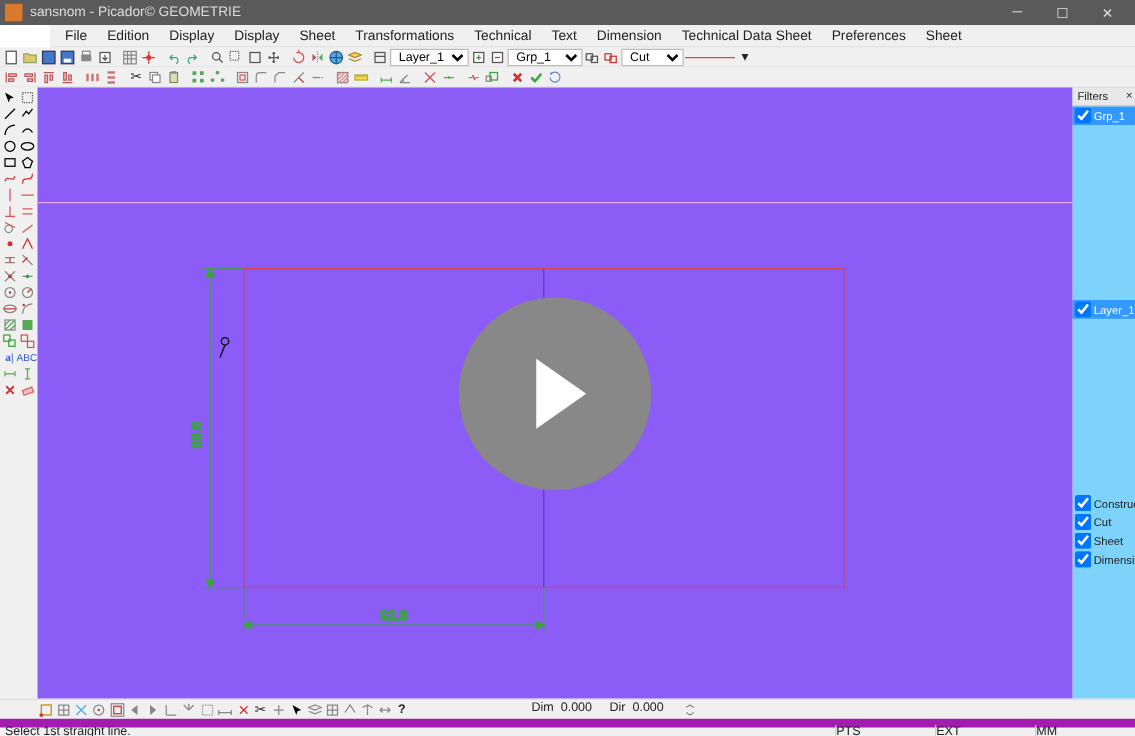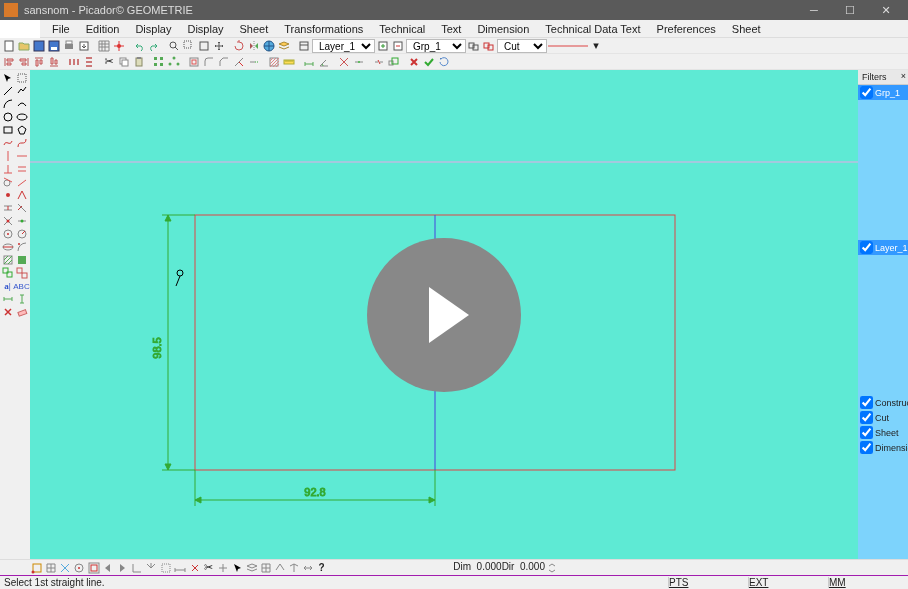--- a/index.html
+++ b/index.html
@@ -17,36 +17,36 @@
   .toolbar .tb { width: 14px; height: 14px; display: inline-flex; align-items: center; justify-content: center; cursor: pointer; }
   .toolbar .sep { width: 4px; }
   .toolbar select, .toolbar .dropdown { height: 14px; font-size: 10px; border: 1px solid #bbb; min-width: 50px; padding: 0 2px; background: #fff; }
   .toolbar select.wide { min-width: 60px; }
   
   .workspace { position: absolute; top: 70px; bottom: 30px; left: 0; right: 0; display: flex; }
   .left-tools { width: 30px; background: #f0f0f0; display: flex; flex-direction: column; padding: 2px 1px; gap: 1px; }
   .left-tools .trow { display: flex; gap: 1px; }
   .left-tools .lt { width: 13px; height: 12px; display: inline-flex; align-items: center; justify-content: center; cursor: pointer; }
   
-  .canvas { flex: 1; background: #5eead4; position: relative; overflow: hidden; }
+  .canvas { flex: 1; background: #8b5cf6; position: relative; overflow: hidden; }
   .canvas svg { width: 100%; height: 100%; }
   
   .right-panel { width: 50px; background: #7dd3fc; display: flex; flex-direction: column; }
   .right-panel .panel-head { font-size: 9px; padding: 2px 4px; background: #e8e8e8; border-bottom: 1px solid #ccc; position: relative; }
   .right-panel .panel-head .close-x { position: absolute; right: 2px; top: 1px; font-size: 9px; cursor: pointer; }
   .right-panel .row { display: flex; align-items: center; font-size: 9px; padding: 1px 2px; }
   .right-panel .row.sel { background: #3399ff; color: #fff; }
   .right-panel .row input { margin-right: 2px; }
   .right-panel .filler { flex: 1; }
   
   .bottom-toolbar { position: absolute; bottom: 14px; left: 0; right: 0; height: 16px; background: #f0f0f0; display: flex; align-items: center; padding: 0 30px; gap: 1px; border-top: 1px solid #ddd; }
   .bottom-toolbar .tb { width: 13px; height: 13px; display: inline-flex; align-items: center; justify-content: center; cursor: pointer; }
-  .bottom-toolbar .dim-readout { margin-left: auto; font-size: 10px; display: flex; gap: 0; padding-right: 320px; }
-  
-  .statusbar { position: absolute; bottom: 0; left: 0; right: 0; height: 14px; background: #f0f0f0; display: flex; align-items: center; font-size: 10px; border-top: 1px solid #a21caf; }
+  .bottom-toolbar .dim-readout { margin-left: auto; font-size: 10px; display: flex; gap: 14px; padding-right: 320px; }
+  
+  .statusbar { position: absolute; bottom: 0; left: 0; right: 0; height: 14px; background: #f0f0f0; display: flex; align-items: center; font-size: 10px; border-top: 7px solid #a21caf; }
   .statusbar .hint { flex: 1; padding-left: 4px; }
   .statusbar .cell { width: 80px; border-left: 1px solid #ccc; text-decoration: underline; }
   
   .play-overlay { position: absolute; top: 50%; left: 50%; width: 154px; height: 154px; margin: -77px 0 0 -77px; border-radius: 50%; background: #888; display: flex; align-items: center; justify-content: center; cursor: pointer; }
   .play-overlay .tri { width: 0; height: 0; border-left: 40px solid #fff; border-top: 28px solid transparent; border-bottom: 28px solid transparent; margin-left: 10px; }
   
   svg.ico { width: 12px; height: 12px; }
 </style>
 </head>
 <body>
@@ -62,21 +62,21 @@
 <div class="menubar">
   <span class="mitem">File</span>
   <span class="mitem">Edition</span>
   <span class="mitem">Display</span>
   <span class="mitem">Display</span>
   <span class="mitem">Sheet</span>
   <span class="mitem">Transformations</span>
   <span class="mitem">Technical</span>
   <span class="mitem">Text</span>
   <span class="mitem">Dimension</span>
-  <span class="mitem">Technical Data Text</span>
+  <span class="mitem">Technical Data Sheet</span>
   <span class="mitem">Preferences</span>
   <span class="mitem">Sheet</span>
 </div>
 
 <div class="toolbar">
   <span class="tb">
       <svg class="ico">
         <rect x="2" y="1" width="8" height="10" fill="#fff" stroke="#555"></rect>
       </svg>
     </span>

